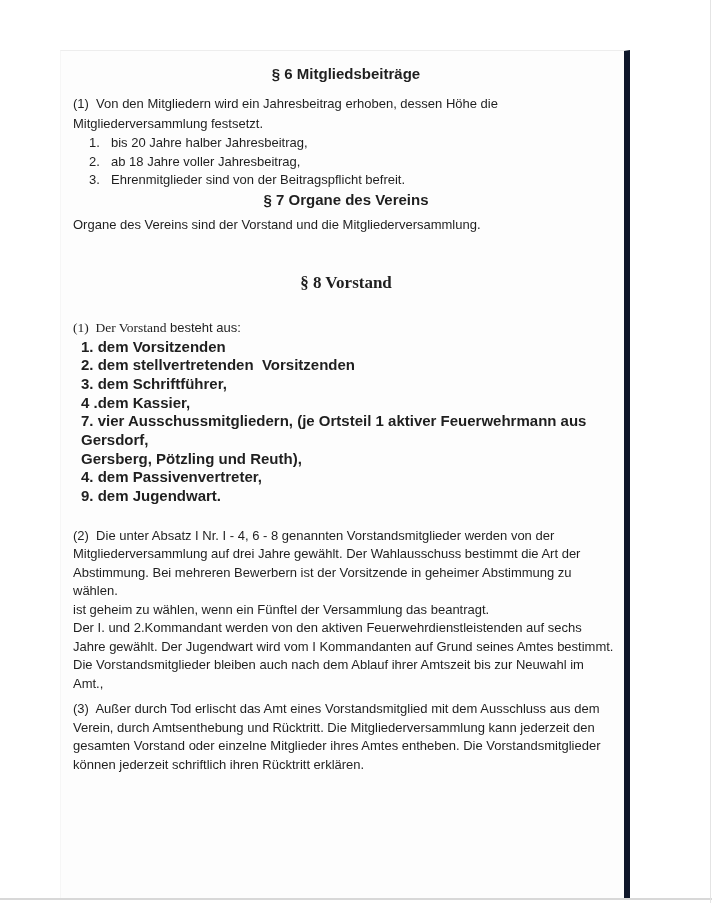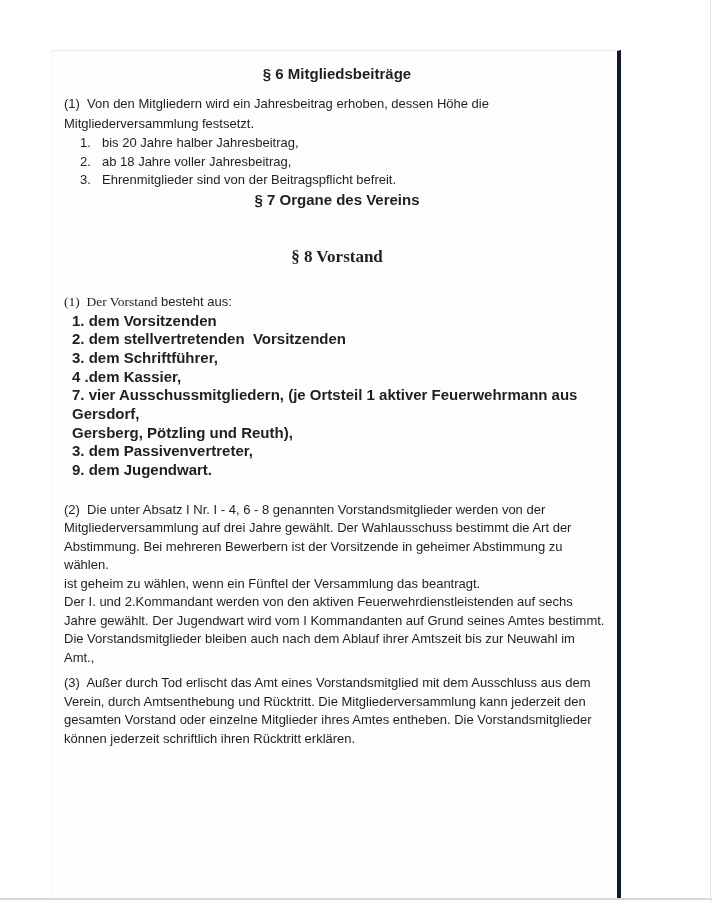--- a/index.html
+++ b/index.html
@@ -11,28 +11,28 @@
   .canvas {
     position: relative;
     width: 712px;
     height: 903px;
     background: #ffffff;
     overflow: hidden;
   }
   
   .scan-page {
     position: absolute;
-    left: 51px;
+    left: 60px;
     top: 50px;
     width: 570px;
     height: 849px;
     background: #fdfdfd;
     border-top: 1px solid #ededed;
     border-left: 1px solid #f6f6f6;
-    border-right: 4px solid #0f172a;
+    border-right: 6px solid #0f172a;
     box-sizing: border-box;
     color: #1f1f1f;
   }
   .page-content {
     padding: 0 0 0 12px;
     width: 558px;
     box-sizing: border-box;
   }
   .edge-bottom {
     position: absolute;
@@ -144,33 +144,34 @@
           <span class="txt">ab 18 Jahre voller Jahresbeitrag,</span>
         </div>
         <div class="row">
           <span class="num">3.</span>
           <span class="txt">Ehrenmitglieder sind von der Beitragspflicht befreit.</span>
         </div>
       </div>
 
       <div class="heading-sans h-s7">§ 7 Organe des Vereins</div>
 
+      <div class="para p-s7">Organe des Vereins sind der Vorstand und die Mitgliederversammlung.</div>
 
       <div class="heading-serif">§ 8 Vorstand</div>
 
       <div class="intro-line"><span class="intro-serif">(1)  Der Vorstand </span><span>besteht aus:</span></div>
 
       <div class="list-s8">
         <div class="item">1. dem Vorsitzenden</div>
         <div class="item">2. dem stellvertretenden  Vorsitzenden</div>
         <div class="item">3. dem Schriftführer,</div>
         <div class="item">4 .dem Kassier,</div>
         <div class="item">7. vier Ausschussmitgliedern, (je Ortsteil 1 aktiver Feuerwehrmann aus Gersdorf,
 Gersberg, Pötzling und Reuth),</div>
-        <div class="item">3. dem Passivenvertreter,</div>
+        <div class="item">4. dem Passivenvertreter,</div>
         <div class="item">9. dem Jugendwart.</div>
       </div>
 
       <div class="para-tight p-s8-2">(2)  Die unter Absatz I Nr. I - 4, 6 - 8 genannten Vorstandsmitglieder werden von der
 Mitgliederversammlung auf drei Jahre gewählt. Der Wahlausschuss bestimmt die Art der
 Abstimmung. Bei mehreren Bewerbern ist der Vorsitzende in geheimer Abstimmung zu wählen.
 ist geheim zu wählen, wenn ein Fünftel der Versammlung das beantragt.
 Der I. und 2.Kommandant werden von den aktiven Feuerwehrdienstleistenden auf sechs
 Jahre gewählt. Der Jugendwart wird vom I Kommandanten auf Grund seines Amtes bestimmt.
 Die Vorstandsmitglieder bleiben auch nach dem Ablauf ihrer Amtszeit bis zur Neuwahl im

